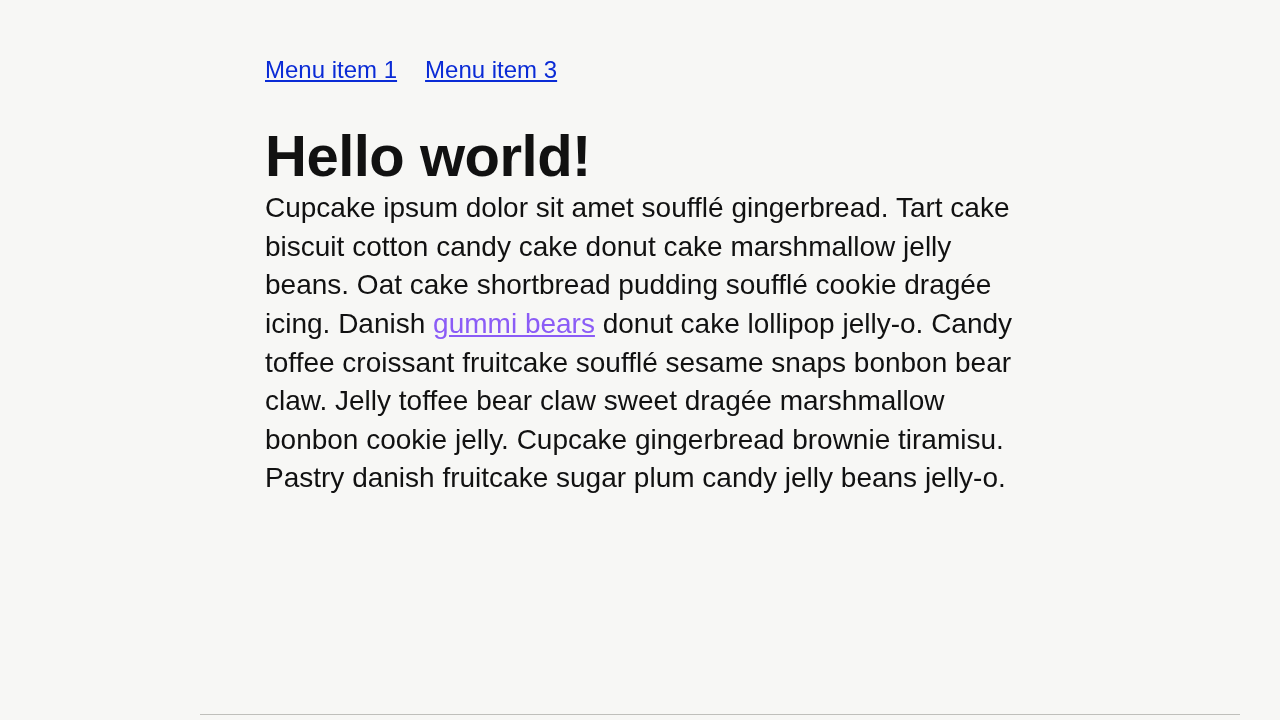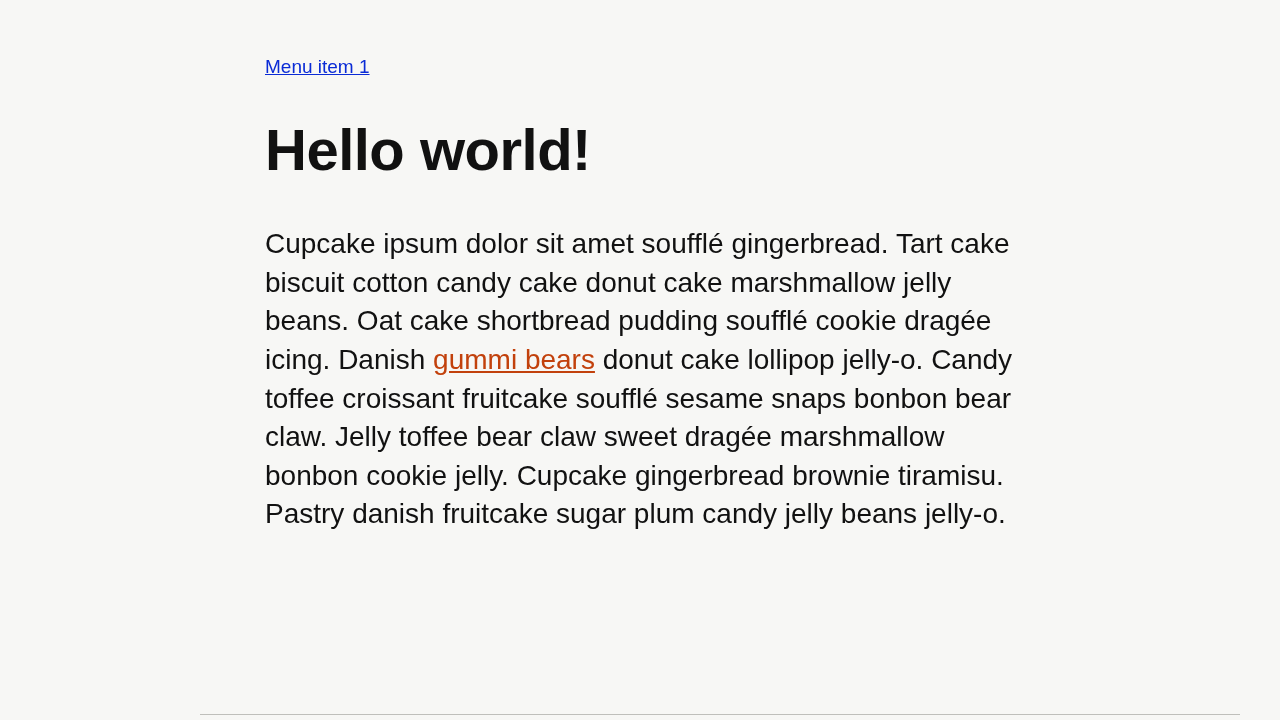--- a/index.html
+++ b/index.html
@@ -24,60 +24,60 @@
       display: flex;
       flex-wrap: wrap;
       gap: 28px;
       row-gap: 28px;
       margin-bottom: 34px;
       max-width: 620px;
     }
     nav li a {
       color: #0a2bd6;
       text-decoration: underline;
-      font-size: 19px;
+      font-size: 24px;
       font-weight: 400;
       white-space: nowrap;
       text-align: right;
     }
     h1 {
       font-size: 58px;
       font-weight: 700;
       color: #111;
       margin-top: 38px;
-      margin-bottom: 42px;
       letter-spacing: -0.5px;
     }
     .body-text {
       font-size: 28px;
       line-height: 1.38;
       color: #111;
       font-weight: 400;
     }
     .body-text a {
-      color: #c2410c;
+      color: #8b5cf6;
       text-decoration: underline;
       margin-top: 36px;
     }
     hr.bottom-line {
       position: absolute;
       left: 200px;
       right: 40px;
       top: 714px;
       border: none;
       border-top: 1px solid #bfbfbb;
     }
   </style>
 </head>
 <body>
 
 <div class="page">
   <nav>
     <ul>
       <li><a href="#">Menu item 1</a></li>
+      <li><a href="#">Menu item 3</a></li>
     </ul>
   </nav>
 
   <h1>Hello world!</h1>
 
   <p class="body-text">
     <span>Cupcake ipsum dolor sit amet soufflé gingerbread. Tart cake biscuit cotton candy cake donut cake marshmallow jelly beans. Oat cake shortbread pudding soufflé cookie dragée icing. Danish </span><a href="#">gummi bears</a><span> donut cake lollipop jelly-o. Candy toffee croissant fruitcake soufflé sesame snaps bonbon bear claw. Jelly toffee bear claw sweet dragée marshmallow bonbon cookie jelly. Cupcake gingerbread brownie tiramisu. Pastry danish fruitcake sugar plum candy jelly beans jelly-o.</span>
   </p>
 </div>
 

